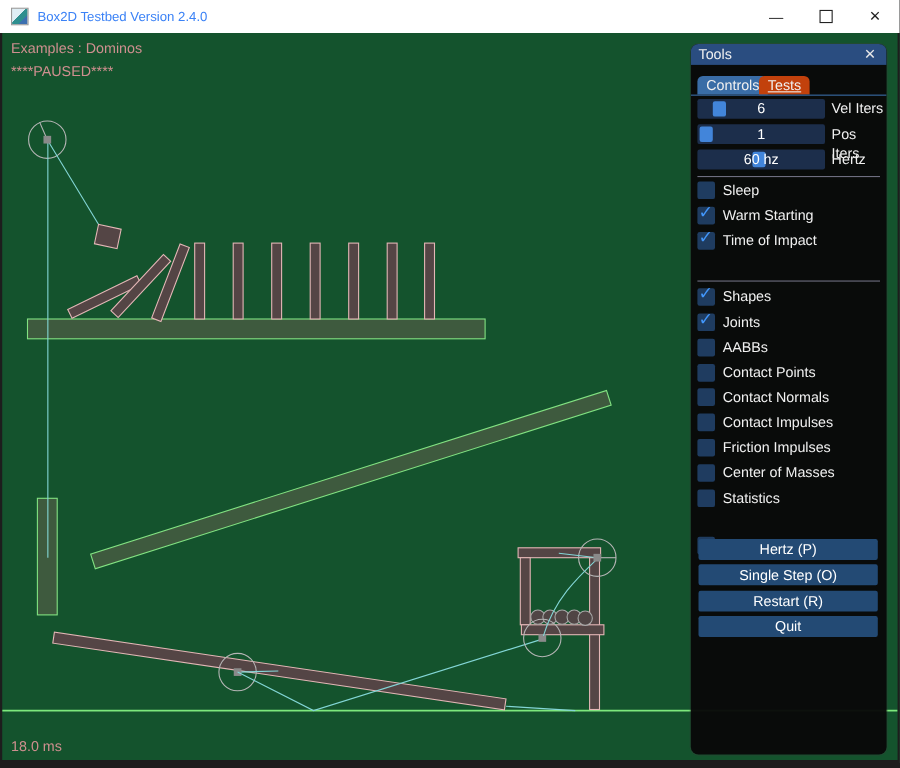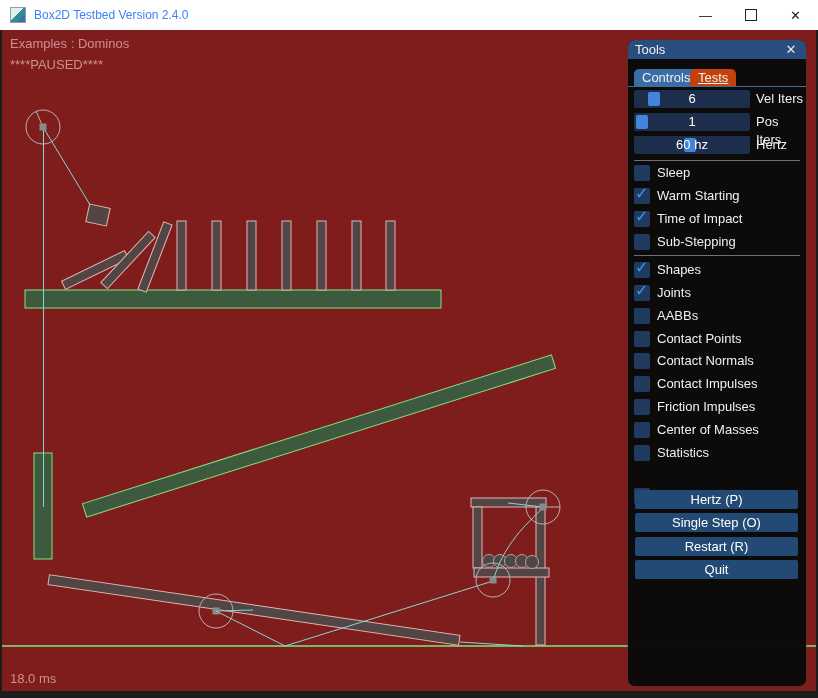--- a/index.html
+++ b/index.html
@@ -13,21 +13,21 @@
     position:absolute;left:0;top:0;width:818px;height:30px;background:#ffffff;
     display:flex;align-items:center;
   }
   .app-icon{width:14px;height:14px;margin-left:10px;border:1px solid #9a9a9a;background:linear-gradient(135deg,#dfeef5 0 45%,#2e8f8f 45% 70%,#3c6fb0 70%);}
   .win-title{margin-left:8px;font-size:12px;color:#3b82f6;}
   .win-controls{margin-left:auto;display:flex;height:30px;}
   .win-btn{width:45px;height:30px;display:flex;align-items:center;justify-content:center;color:#222;font-size:13px;}
   .maxi-box{width:10px;height:10px;border:1px solid #222;}
   
   .canvas{
-    position:absolute;left:0;top:30px;width:818px;height:661px;background:#7f1d1d;
+    position:absolute;left:0;top:30px;width:818px;height:661px;background:#14532d;
     border-left:2px solid #1d1d1d;border-right:2px solid #1d1d1d;box-sizing:border-box;
   }
   .bottom-edge{position:absolute;left:0;bottom:0;width:818px;height:7px;background:#1d1d1d;}
   .scene{position:absolute;left:0;top:0;}
   .overlay-text{position:absolute;font-size:13px;color:#ce8f8f;white-space:pre;}
   #ex-label{left:8px;top:6px;}
   #paused-label{left:8px;top:27px;}
   #ms-label{left:8px;top:641px;}
   
   .tools{
@@ -194,24 +194,20 @@
           <div class="check-mark">✓</div>
         </div>
       <div class="check-label">Warm Starting</div>
     </div>
     <div class="check-row" style="top:171px;">
       <div class="check-box">
           <div class="check-mark">✓</div>
         </div>
       <div class="check-label">Time of Impact</div>
     </div>
-    <div class="check-row" style="top:194px;">
-      <div class="check-box"></div>
-      <div class="check-label">Sub-Stepping</div>
-    </div>
 
     <div class="separator" style="top:215px;"></div>
 
     <div class="check-row" style="top:222px;">
       <div class="check-box">
           <div class="check-mark">✓</div>
         </div>
       <div class="check-label">Shapes</div>
     </div>
     <div class="check-row" style="top:245px;">

